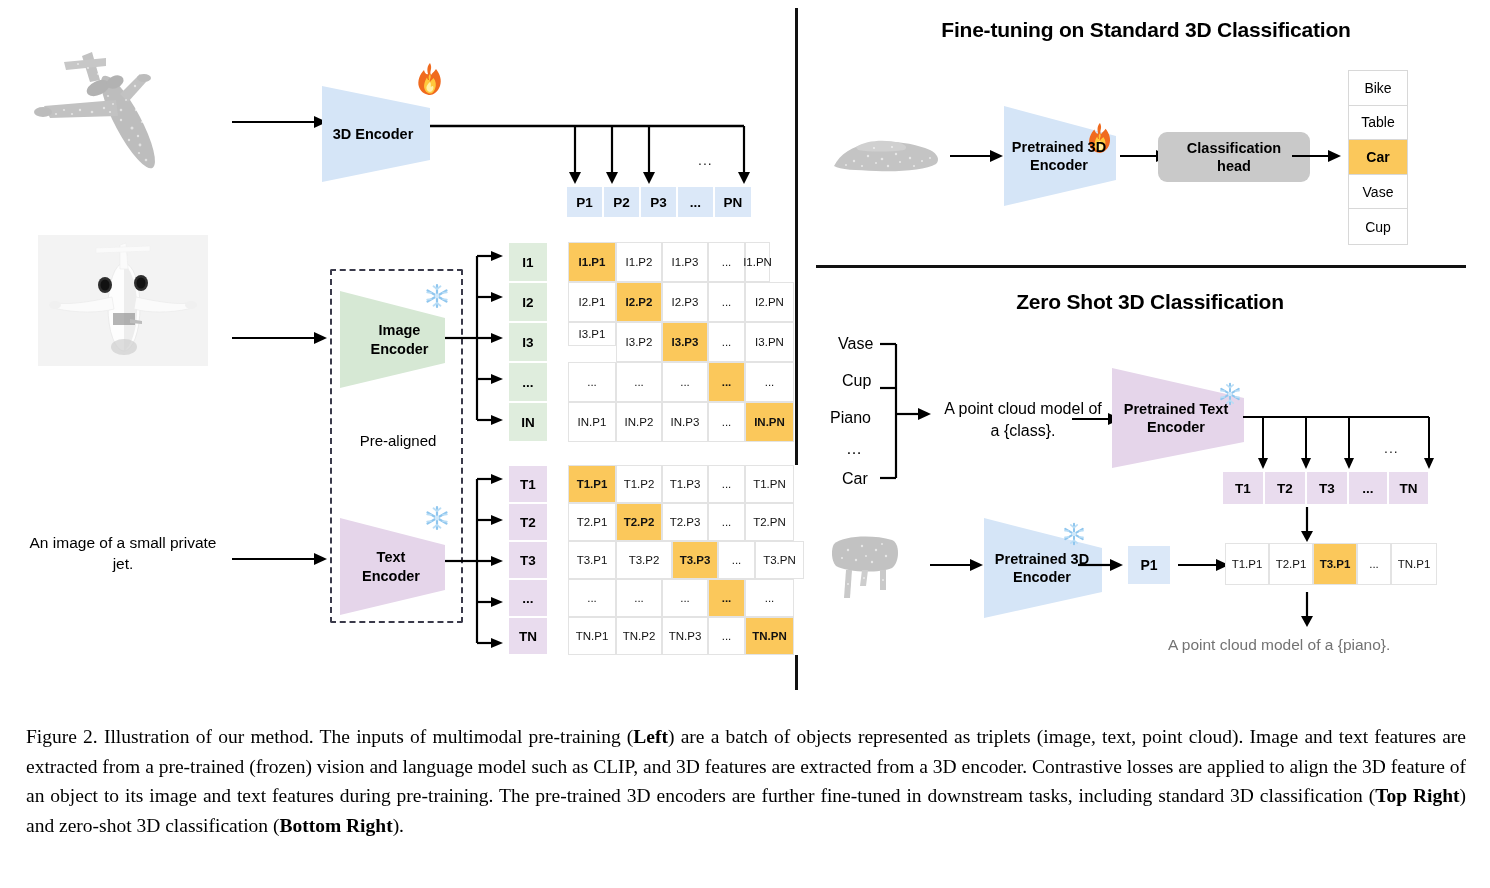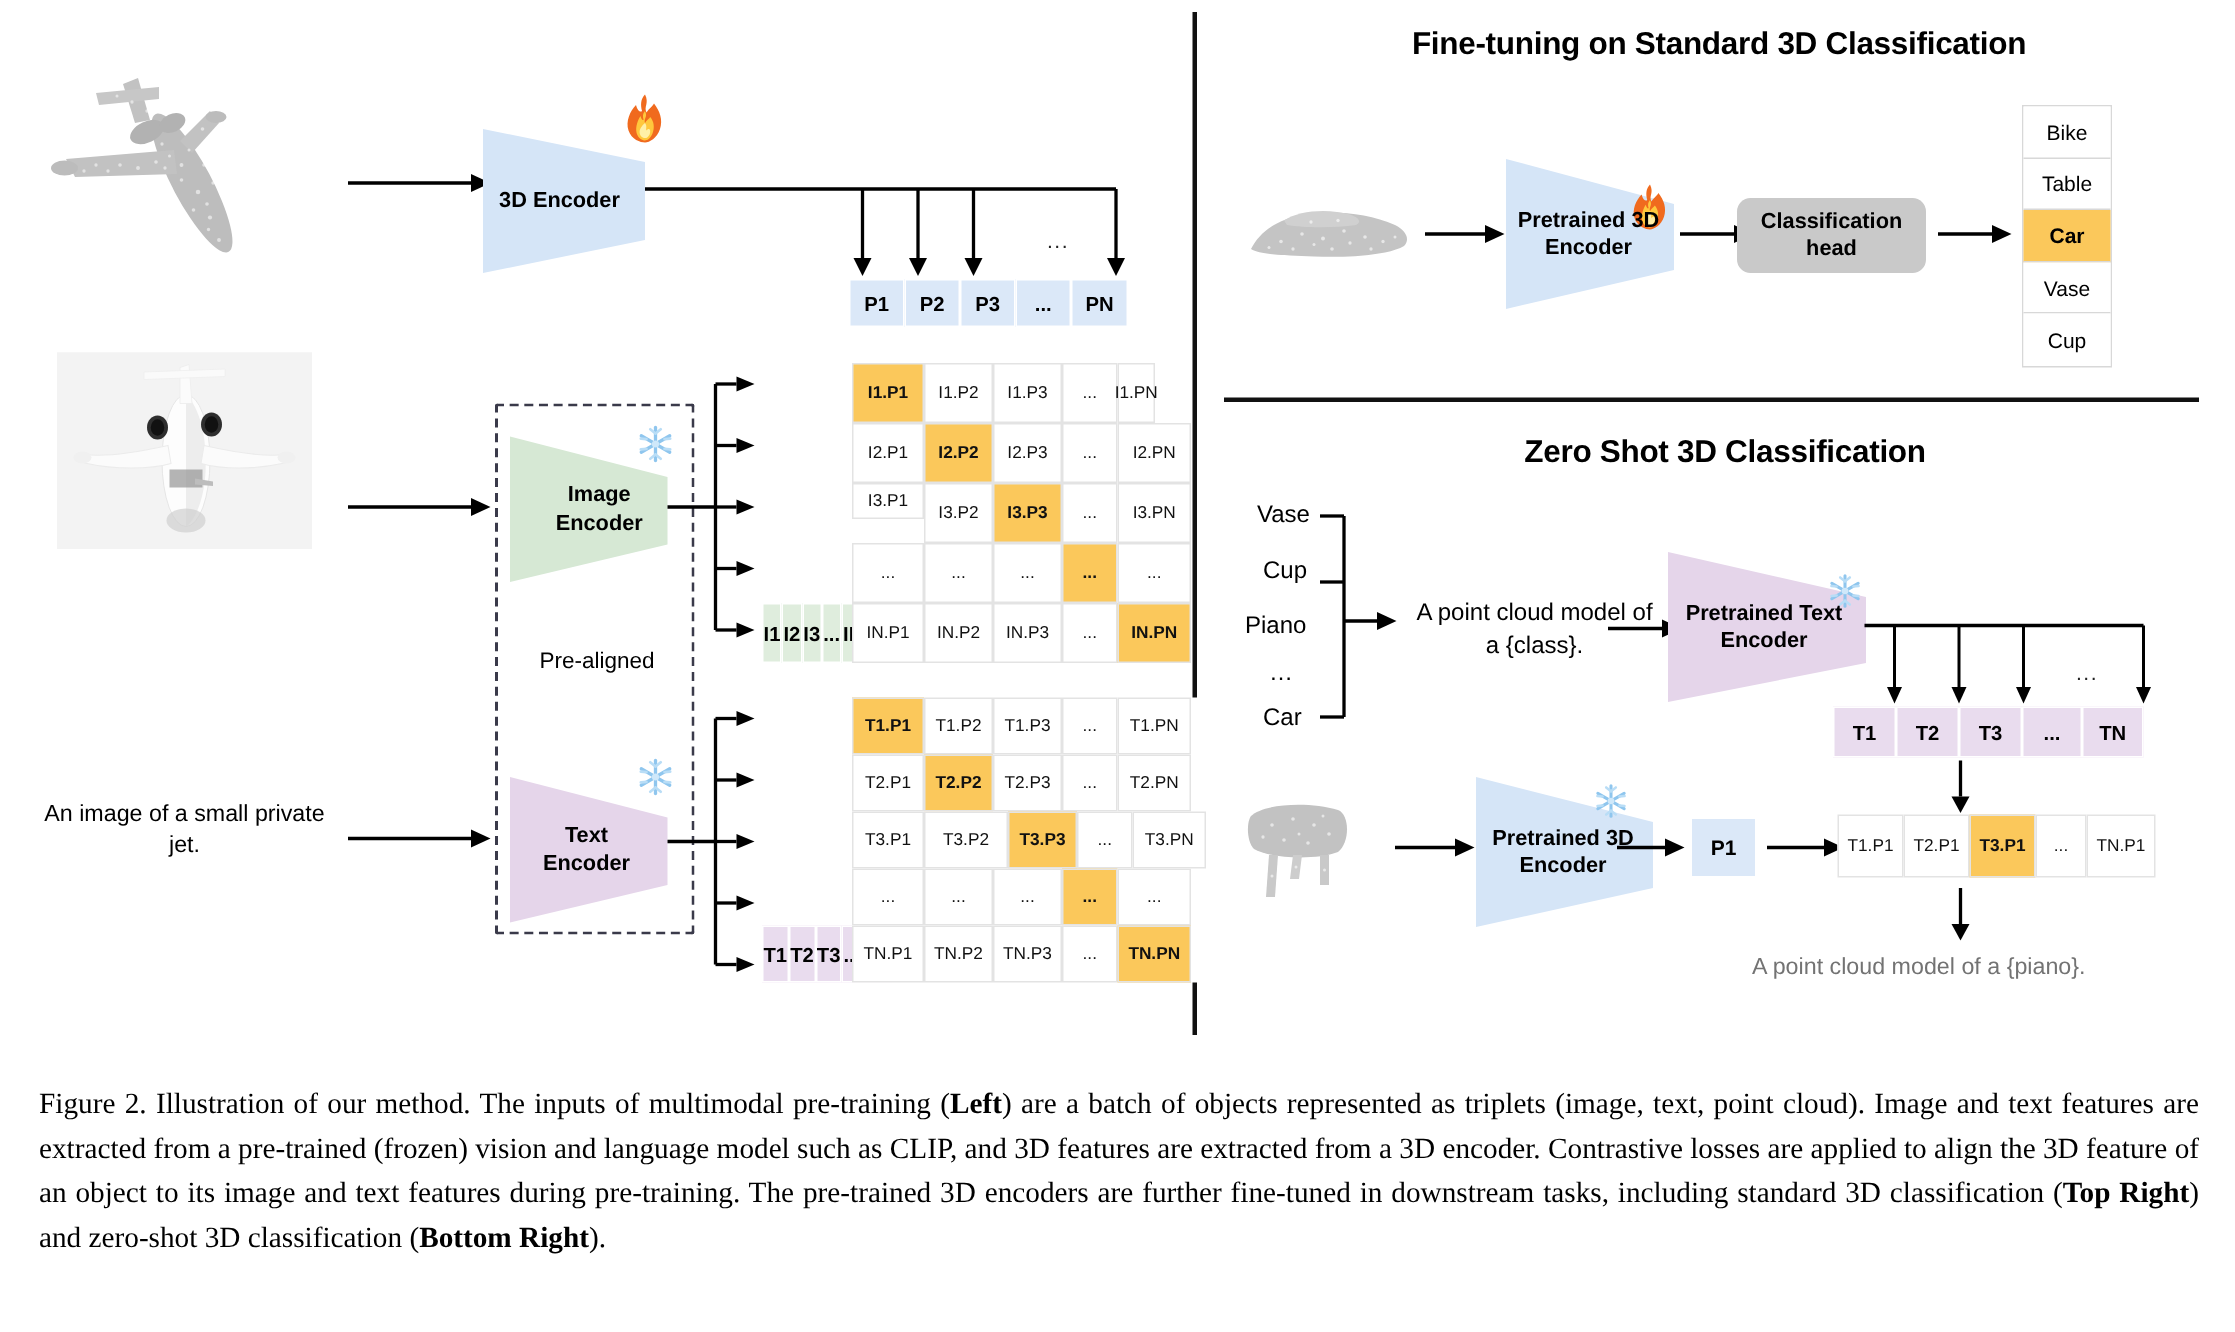--- a/index.html
+++ b/index.html
@@ -22,21 +22,21 @@
   .gbox{position:absolute;display:flex;align-items:center;justify-content:center;
         border-radius:9px;background:#c9c9c9;font-weight:bold;font-size:14.5px;
         text-align:center;line-height:1.25;color:#000;}
 
   
   .chiprow{position:absolute;display:flex;}
   .chip{display:flex;align-items:center;justify-content:center;font-weight:bold;font-size:13.5px;color:#000;
         border:1.5px solid #fff;box-sizing:border-box;}
 
   
-  .chipcol{position:absolute;display:flex;flex-direction:row;align-items:flex-end;}
+  .chipcol{position:absolute;display:flex;flex-direction:column;}
   .chipcol .chip{width:100%;}
 
   
   .matrix{position:absolute;display:flex;flex-direction:column;background:#ffffff;}
   .mrow{display:flex;}
   .mcell{display:flex;align-items:center;justify-content:center;font-size:11.5px;color:#111;
          border:1px solid #e3e3e3;box-sizing:border-box;background:#fff;}
   .mcell.hl{background:#fbc85b;font-weight:bold;}
 
   
@@ -450,21 +450,21 @@
       <path d="M15 12 C17 16 14 17 15 20 C16 18 18 17 18.5 16 C21 19 21.5 23 20 27 C18.6 30.6 16.4 31.6 15 31.6 C13.2 31.6 10.4 30.2 9.4 26.6 C8.4 22.8 10.4 17.6 12 15.4 C12.6 18 13.6 18.4 14 17.8 C13.4 15.6 13.4 13.8 15 12 Z" fill="#ffc83d"></path>
       <path d="M15 20 C16.6 22.4 15.4 23.4 16 25 C17.2 23.6 18 23.8 18.4 24.8 C18.8 27.4 17.2 30 15 30 C13 30 11.2 28 11.4 25.6 C11.6 23.4 13.6 21.2 15 20 Z" fill="#fff0a8"></path>
     </svg>
   </div>
 
   <svg class="abs" style="left:1120px;top:147px;" width="52" height="18">
     <line x1="0" y1="9" x2="36" y2="9" stroke="#000" stroke-width="2.2"></line>
     <polygon points="36,3 49,9 36,15" fill="#000"></polygon>
   </svg>
 
-  <div class="gbox" style="left:1158px;top:132px;width:126px;height:50px;">
+  <div class="gbox" style="left:1158px;top:132px;width:152px;height:50px;">
     <div>
       <div>Classification</div>
       <div>head</div>
     </div>
   </div>
 
   <svg class="abs" style="left:1292px;top:147px;" width="52" height="18">
     <line x1="0" y1="9" x2="36" y2="9" stroke="#000" stroke-width="2.2"></line>
     <polygon points="36,3 49,9 36,15" fill="#000"></polygon>
   </svg>

